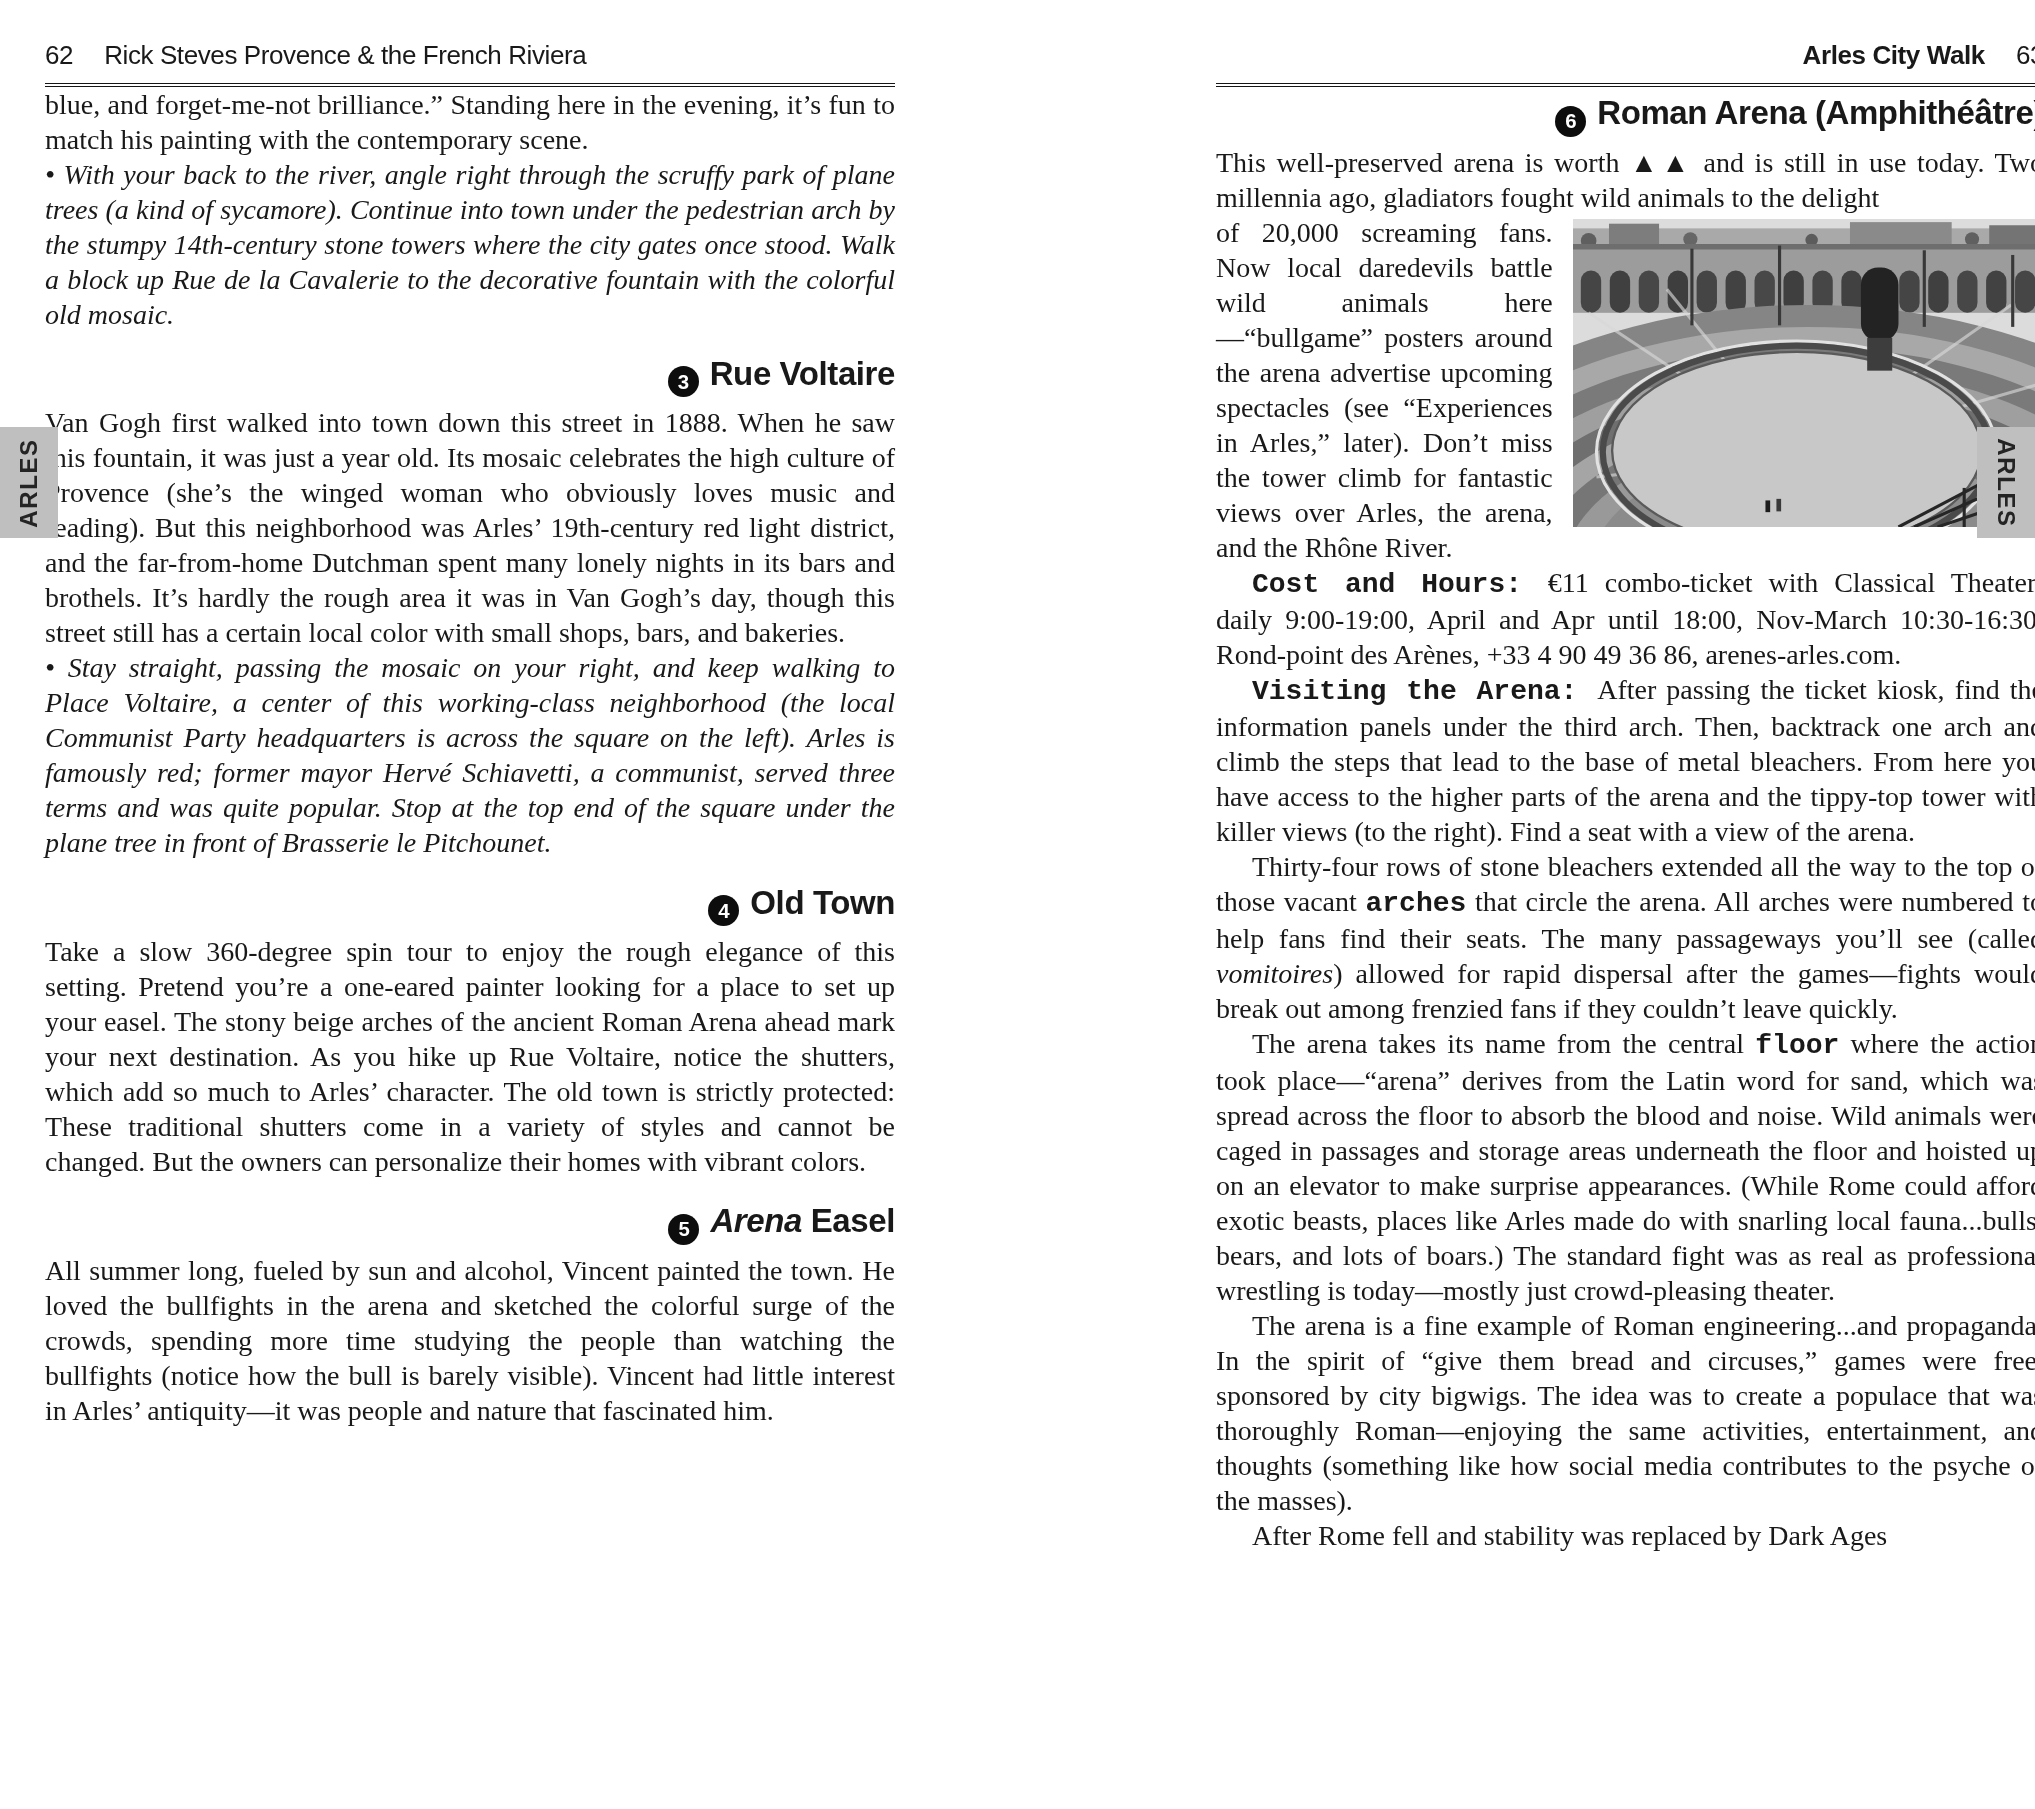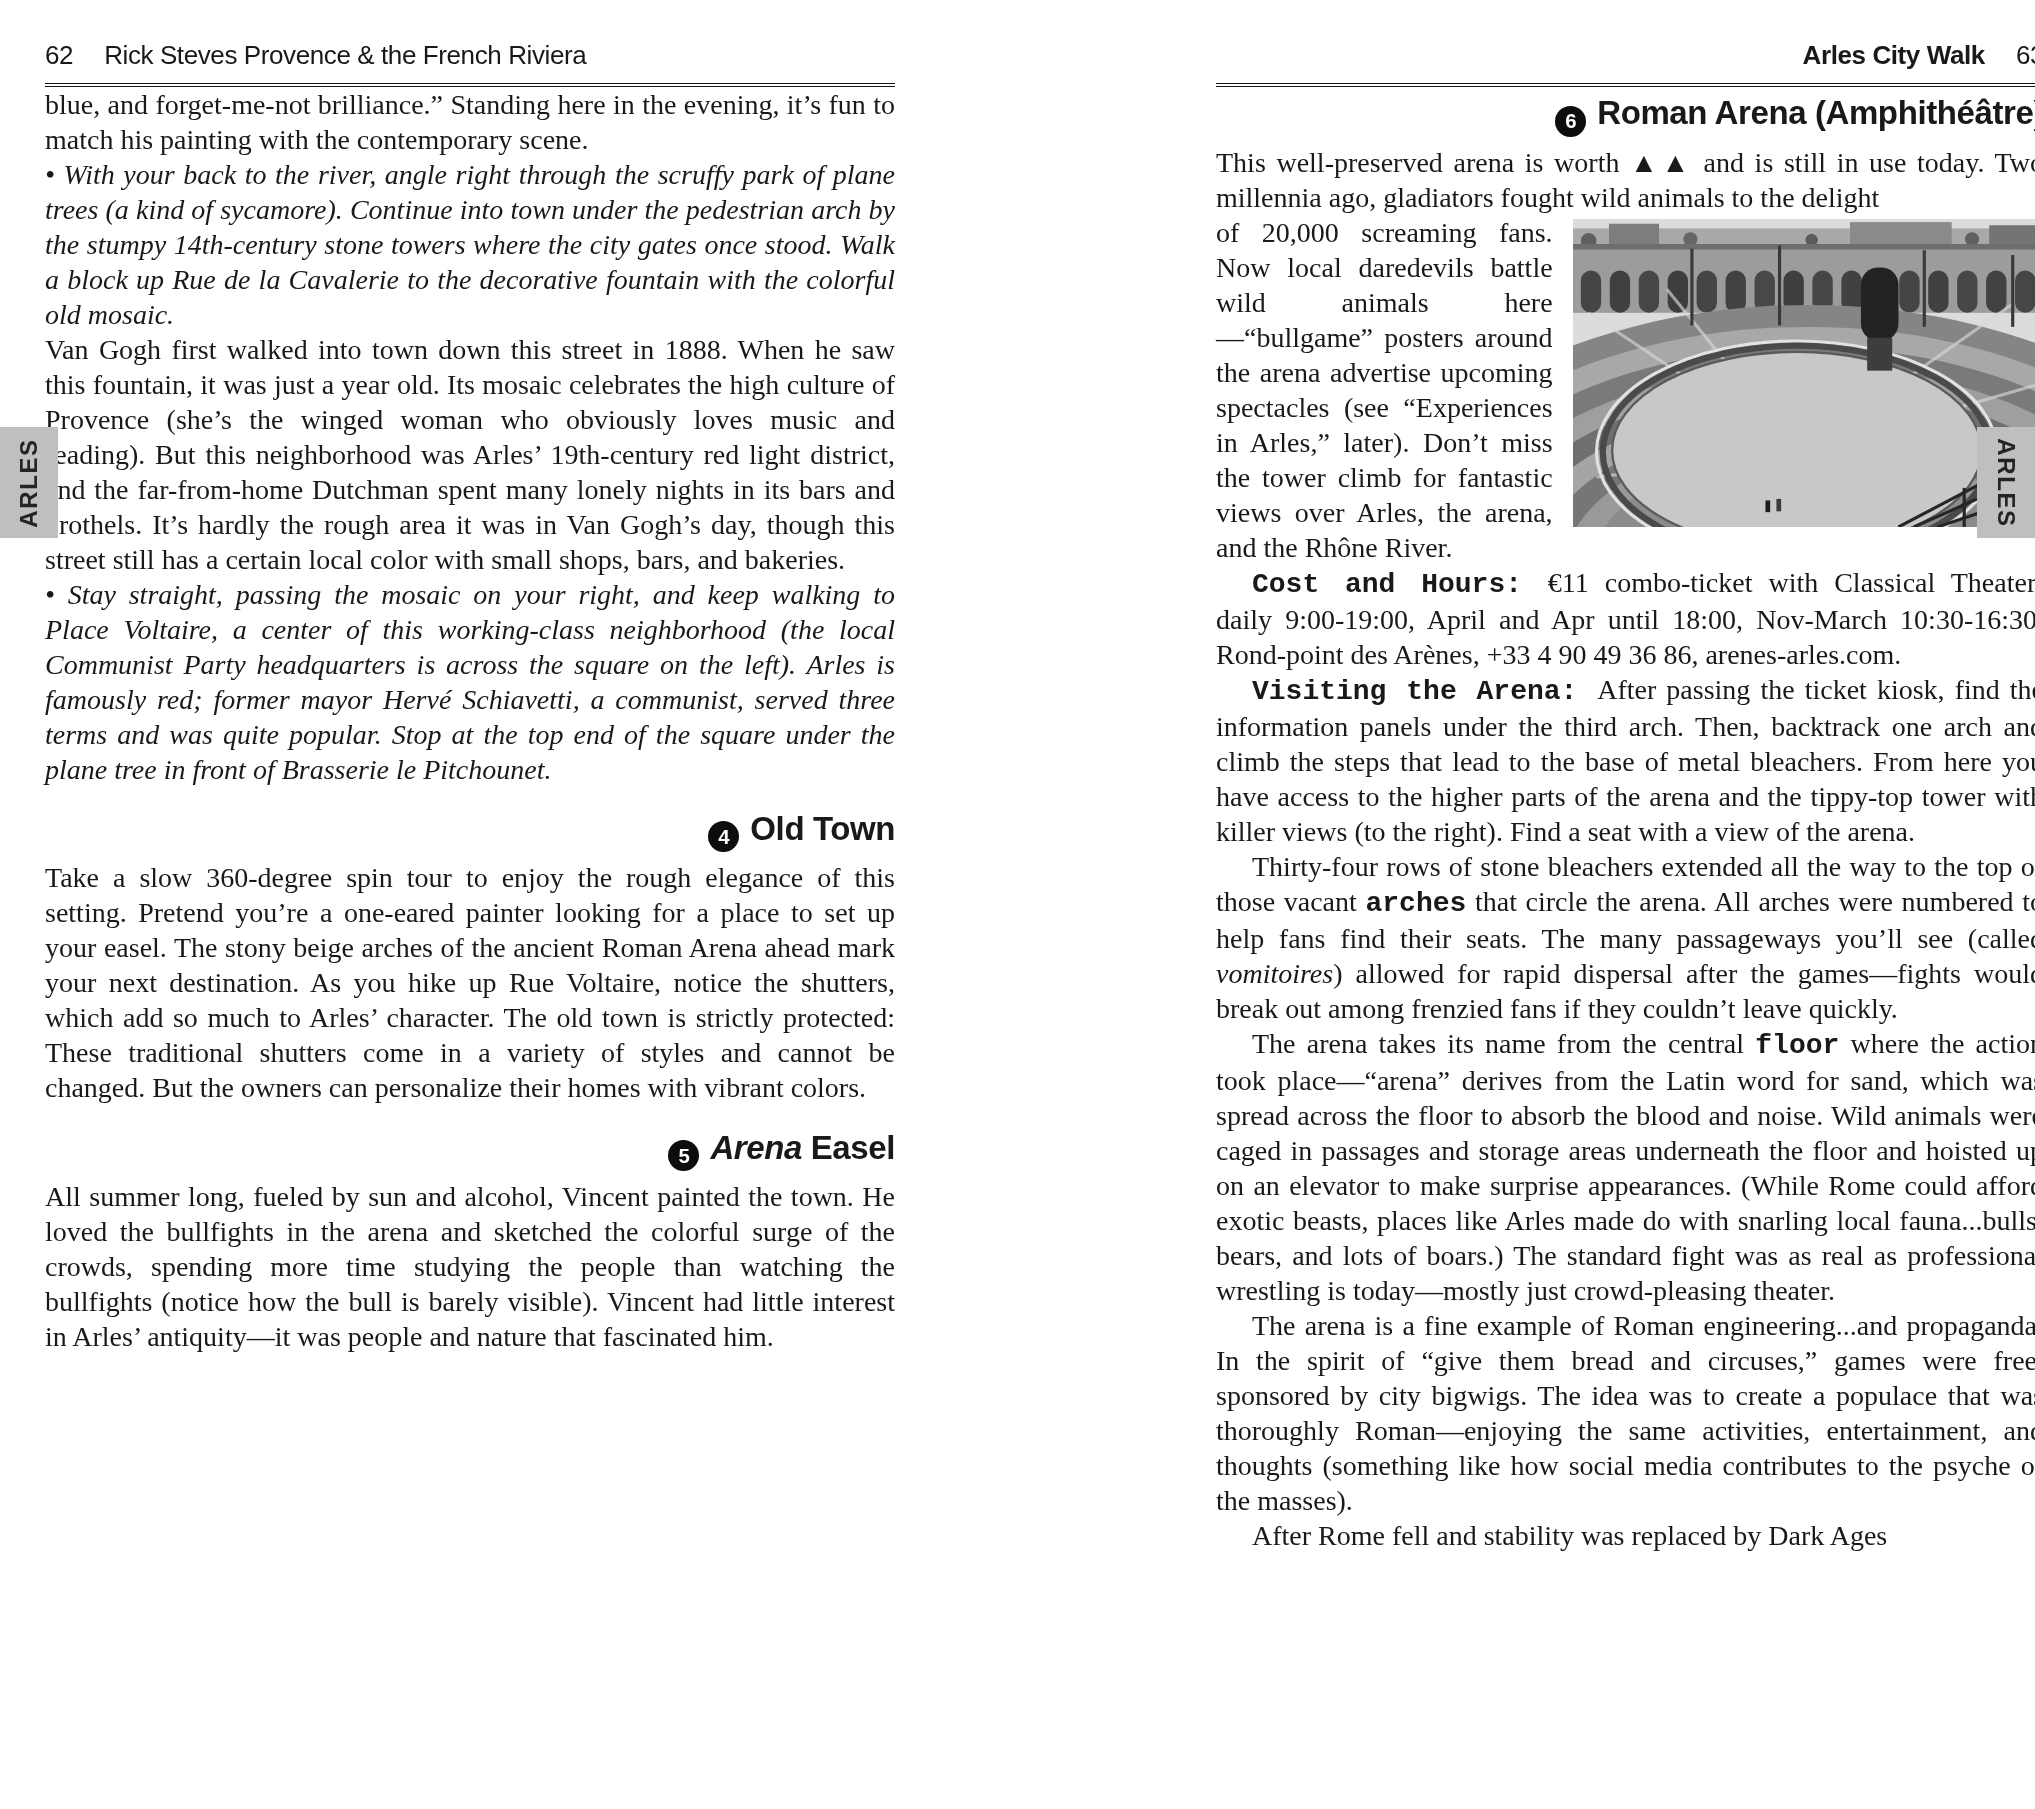--- a/index.html
+++ b/index.html
@@ -95,20 +95,23 @@
   <div class="head">
     <span class="pagenum">62</span>
     <span class="title">Rick Steves Provence &amp; the French Riviera</span>
   </div>
   <div class="rule"></div>
 
   <div class="body">
     <p><span>blue, and forget-me-not brilliance.” Standing here in the evening, it’s fun to match his painting with the contemporary scene.</span></p>
     <p><span class="i">• With your back to the river, angle right through the scruffy park of plane trees (a kind of sycamore). Continue into town under the pedestrian arch by the stumpy 14th-century stone towers where the city gates once stood. Walk a block up Rue de la Cavalerie to the decorative fountain with the colorful old mosaic.</span></p>
 
+    <h2 class="sec">
+      <span class="circle">3</span><span><span>Rue Voltaire</span></span>
+    </h2>
     <p><span>Van Gogh first walked into town down this street in 1888. When he saw this fountain, it was just a year old. Its mosaic celebrates the high culture of Provence (she’s the winged woman who obviously loves music and reading). But this neighborhood was Arles’ 19th-century red light district, and the far-from-home Dutchman spent many lonely nights in its bars and brothels. It’s hardly the rough area it was in Van Gogh’s day, though this street still has a certain local color with small shops, bars, and bakeries.</span></p>
     <p><span class="i">• Stay straight, passing the mosaic on your right, and keep walking to Place Voltaire, a center of this working-class neighborhood (the local Communist Party headquarters is across the square on the left). Arles is famously red; former mayor Hervé Schiavetti, a communist, served three terms and was quite popular. Stop at the top end of the square under the plane tree in front of Brasserie le Pitchounet.</span></p>
 
     <h2 class="sec">
       <span class="circle">4</span><span><span>Old Town</span></span>
     </h2>
     <p><span>Take a slow 360-degree spin tour to enjoy the rough elegance of this setting. Pretend you’re a one-eared painter looking for a place to set up your easel. The stony beige arches of the ancient Roman Arena ahead mark your next destination. As you hike up Rue Voltaire, notice the shutters, which add so much to Arles’ character. The old town is strictly protected: These traditional shutters come in a variety of styles and cannot be changed. But the owners can personalize their homes with vibrant colors.</span></p>
 
     <h2 class="sec">
       <span class="circle">5</span><span><span class="i">Arena</span><span> Easel</span></span>

